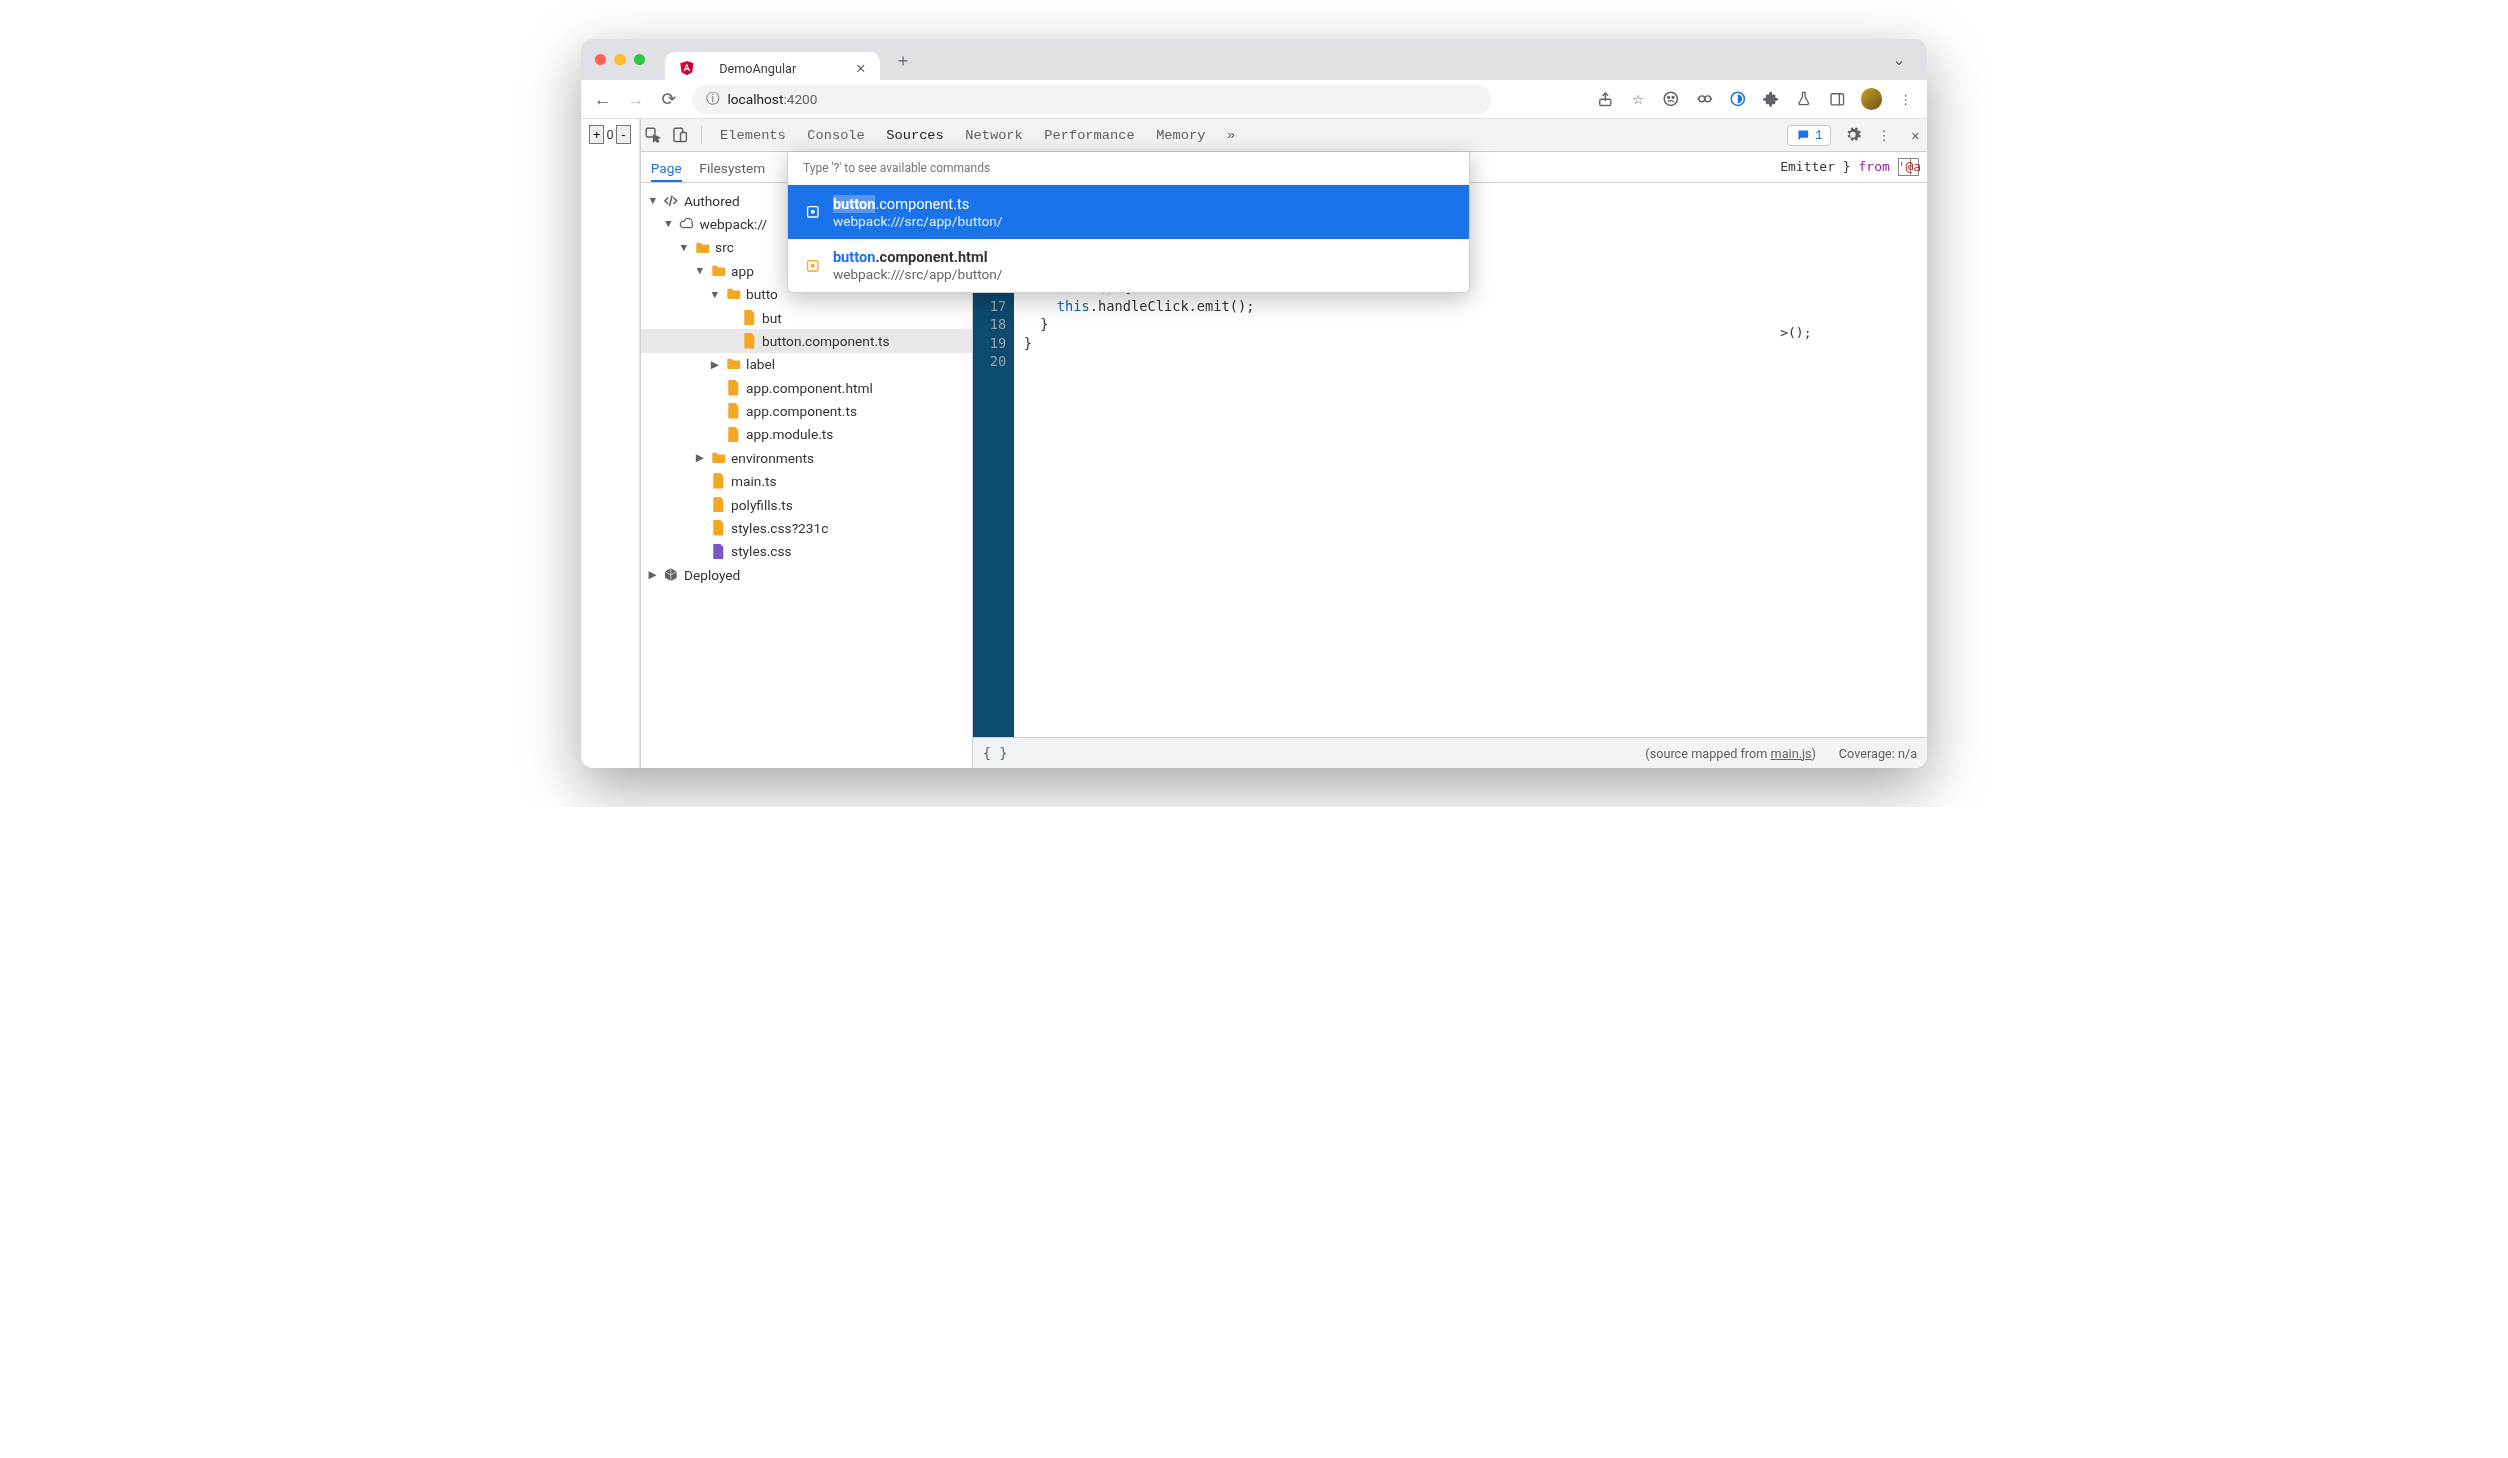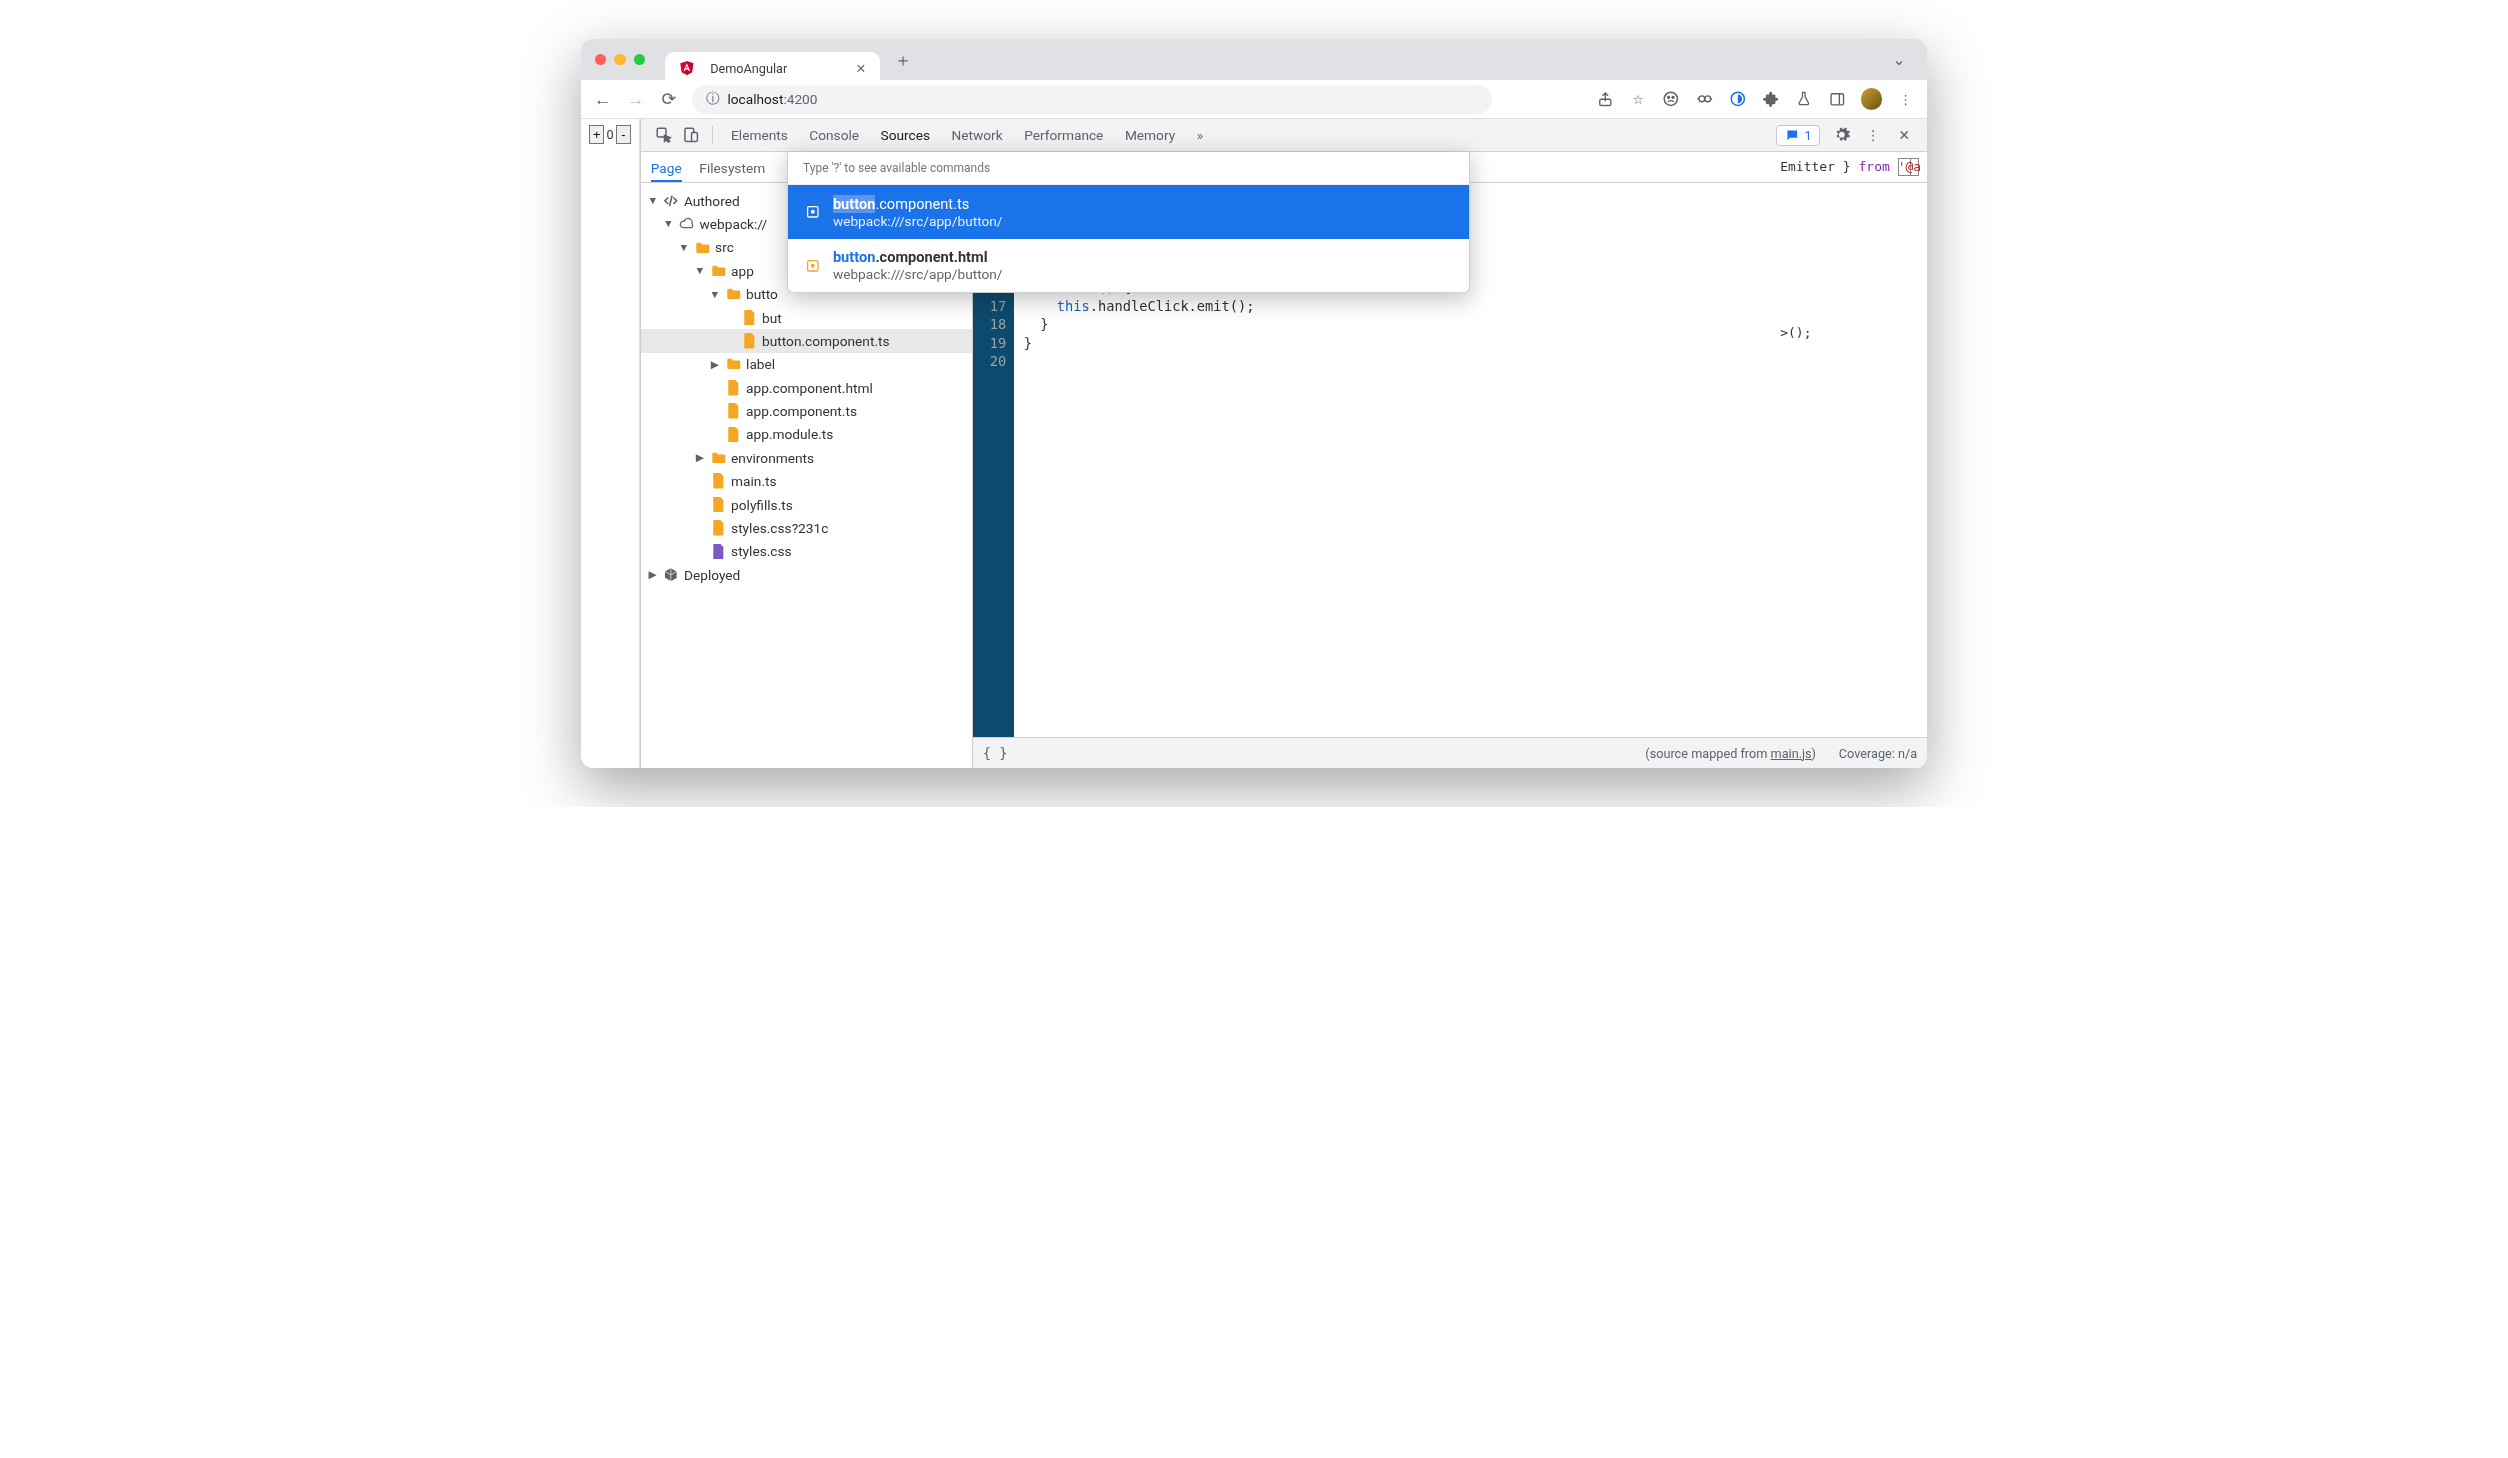--- a/index.html
+++ b/index.html
@@ -39,21 +39,21 @@
 .dot.green { background: #28c840; }
 
 .tab {
   background: #fff;
   height: 33px;
   margin-top: 17px;
   border-radius: 9.8px 9.8px 0 0;
   padding: 0 13.7px;
   display: flex;
   align-items: center;
-  gap: 16px;
+  gap: 25px;
   min-width: 215px;
   font-size: 12.7px;
   color: #3c4043;
 }
 .tab .favicon {
   width: 15.6px; height: 15.6px;
   display:flex; align-items:center; justify-content:center;
 }
 .tab .close { margin-left: auto; color:#5f6368; cursor:pointer; }
 .newtab {
@@ -100,21 +100,21 @@
   width:17.6px;height:19.5px;border:1px solid #767676;background:#efefef;font-size:12.7px;cursor:pointer;
 }
 
 .devtools {
   flex:1; display:flex; flex-direction:column; border-left:1px solid #cfcfcf; min-width:0;
 }
 
 
 .dt-header {
   height:33px; background:#f1f3f4; border-bottom:1px solid #d0d0d0;
-  display:flex; align-items:center; padding:0 13px; gap:7.8px; font-size:13.7px; color:#5f6368;
+  display:flex; align-items:center; padding:0 2px; gap:7.8px; font-size:13.7px; color:#5f6368;font-family:Liberation Mono, monospace;
 }
 .dt-ico { width:19.5px; height:19.5px; display:flex;align-items:center;justify-content:center; cursor:pointer;}
 .dt-sep { width:1px; height:17.6px; background:#d0d0d0; margin:0 3.9px;}
 .dt-tabs { display:flex; gap:21.5px; align-items:center; margin-left:5.9px;}
 .dt-tab { cursor:pointer; color:#5f6368; }
 .dt-tab.active { color:#202124; }
 .dt-header .right { margin-left:auto; display:flex; align-items:center; gap:11.7px;}
 .issue-badge {
   border:1px solid #c6c6c6; border-radius:3.9px; padding:2px 7.8px; display:flex;align-items:center;gap:4.9px;color:#1a73e8;font-size:12.7px;background:#fff;cursor:pointer;
 }

